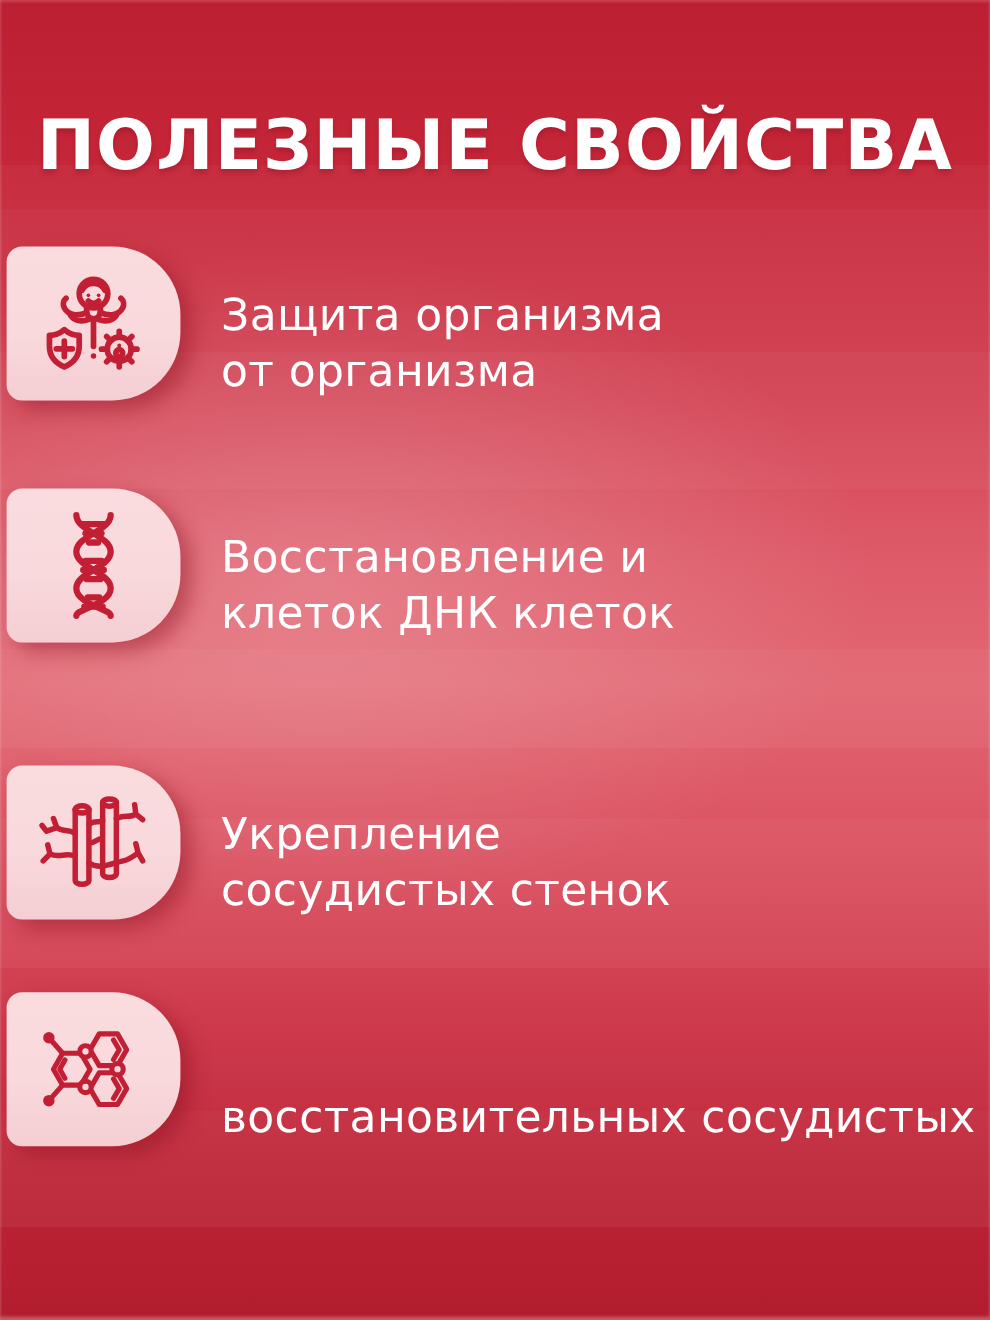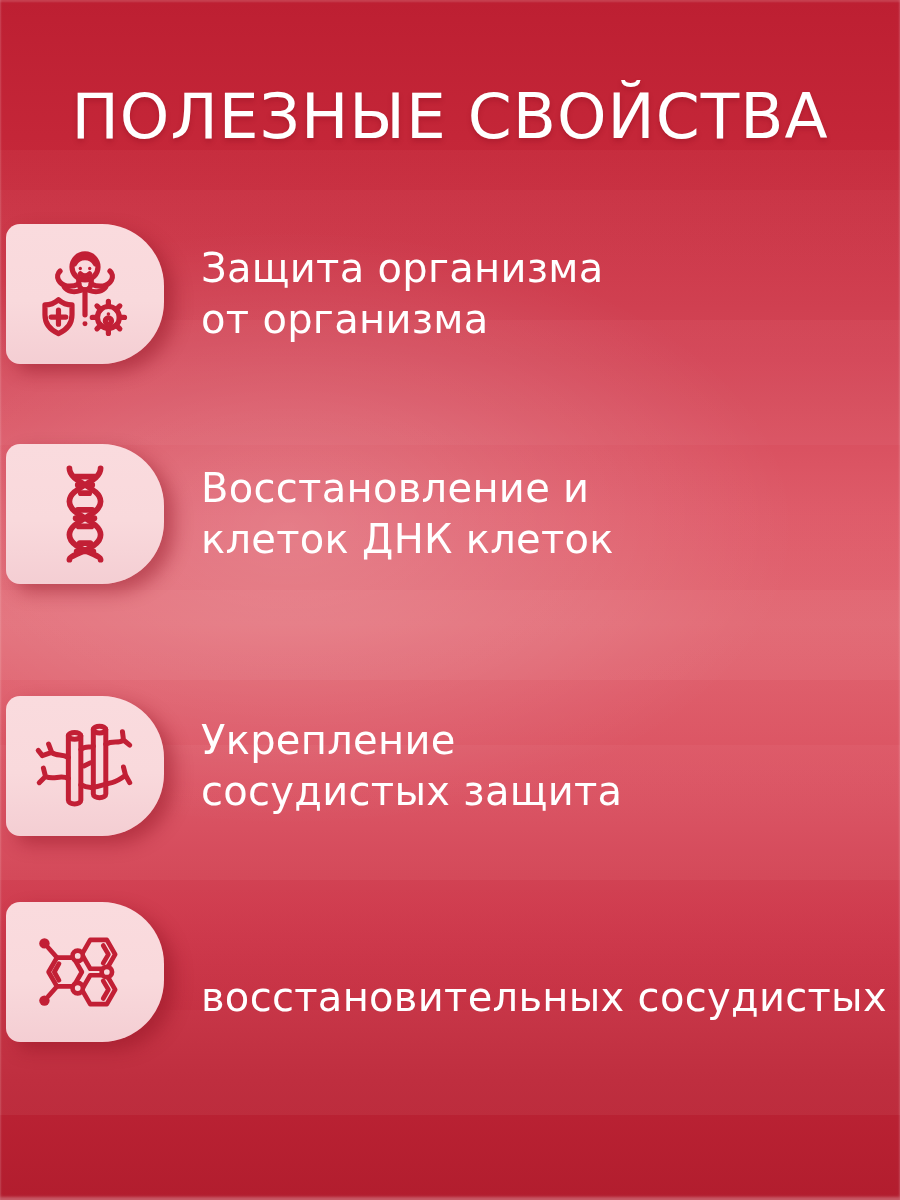--- a/index.html
+++ b/index.html
@@ -29,29 +29,29 @@
       rgba(255,255,255,.07) 745px 880px,
       rgba(255,255,255,.03) 880px 1010px,
       rgba(255,255,255,.05) 1010px 1115px,
       rgba(255,255,255,0) 1115px 100%);
   }
   .edge-glow{
     position:absolute;inset:0;pointer-events:none;
     box-shadow: inset 0 2px 2px rgba(255,255,255,.15), inset 0 -3px 3px rgba(255,255,255,.28);
   }
   .title{
-    position:absolute;top:80px;left:0;right:0;margin:0;
+    position:absolute;top:80px;left:0;right:0;margin:16px;
     text-align:center;
-    font-size:63px;font-weight:400;letter-spacing:1px;
+    font-size:63px;font-weight:700;letter-spacing:1px;
     color:var(--title-color);
     text-shadow:0 3px 5px rgba(130,10,25,.30);
   }
   .row{
     position:absolute;left:0;width:900px;height:140px;
-    display:flex;align-items:center;
+    display:flex;align-items:flex-end;
   }
   .row-1{top:224px}
   .row-2{top:444px}
   .row-3{top:696px}
   .row-4{top:902px}
   .card{
     width:158px;height:140px;flex:0 0 auto;margin-left:6px;
     background:linear-gradient(180deg,#fadbde, var(--card-bg) 55%, #f4ced3);
     border-radius:14px 62px 62px 14px;
     display:flex;align-items:center;justify-content:center;
@@ -142,21 +142,21 @@
           <path d="M34,62 C26,58 20,64 12,60 M12,60 L6,66 M12,60 L10,52"></path>
           <path d="M46,34 C51,30 55,33 58,31"></path>
           <path d="M70,29 C77,25 82,29 87,25 M87,25 L93,30 M87,25 L86,17"></path>
           <path d="M46,68 C56,74 66,68 76,66 C81,65 85,62 89,59 M89,59 L93,66 M89,59 L87,51"></path>
           <path d="M49,50 L55,47"></path>
         </g>
       </svg>
     </div>
     <div class="benefit-text">
       <span>Укрепление</span><br>
-      <span>сосудистых защита</span>
+      <span>сосудистых стенок</span>
     </div>
   </div>
 
   <div class="row row-4">
     <div class="card">
       <svg class="icon" width="104" height="104" viewBox="0 0 100 100">
         <g fill="none" stroke="currentColor" stroke-width="4.5" stroke-linecap="round" stroke-linejoin="round">
           <path d="M47,50 L39,36.1 L23,36.1 L15,50 L23,63.9 L39,63.9 Z"></path>
           <path d="M79,33 L71,19.1 L55,19.1 L47,33 L55,46.9 L71,46.9 Z"></path>
           <path d="M79,67 L71,53.1 L55,53.1 L47,67 L55,80.9 L71,80.9 Z"></path>

